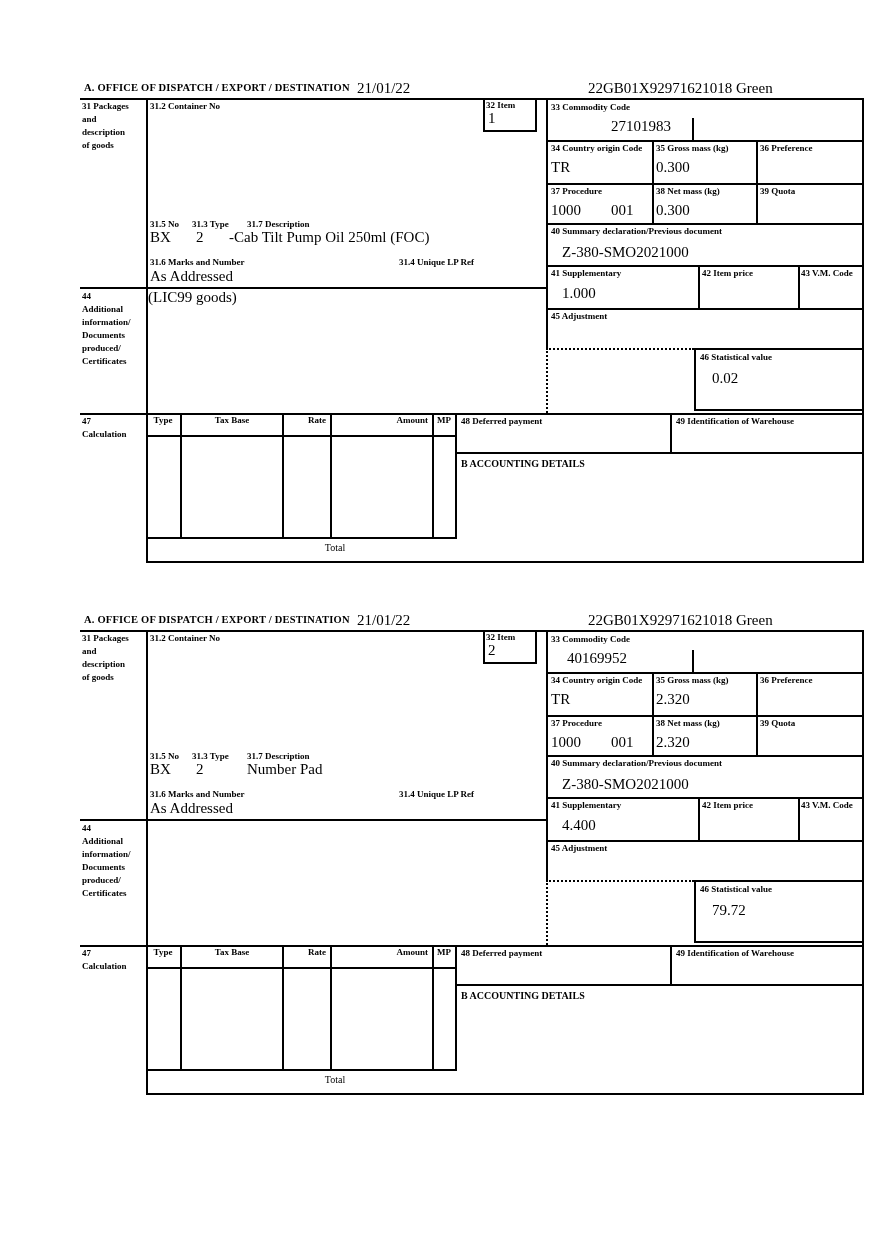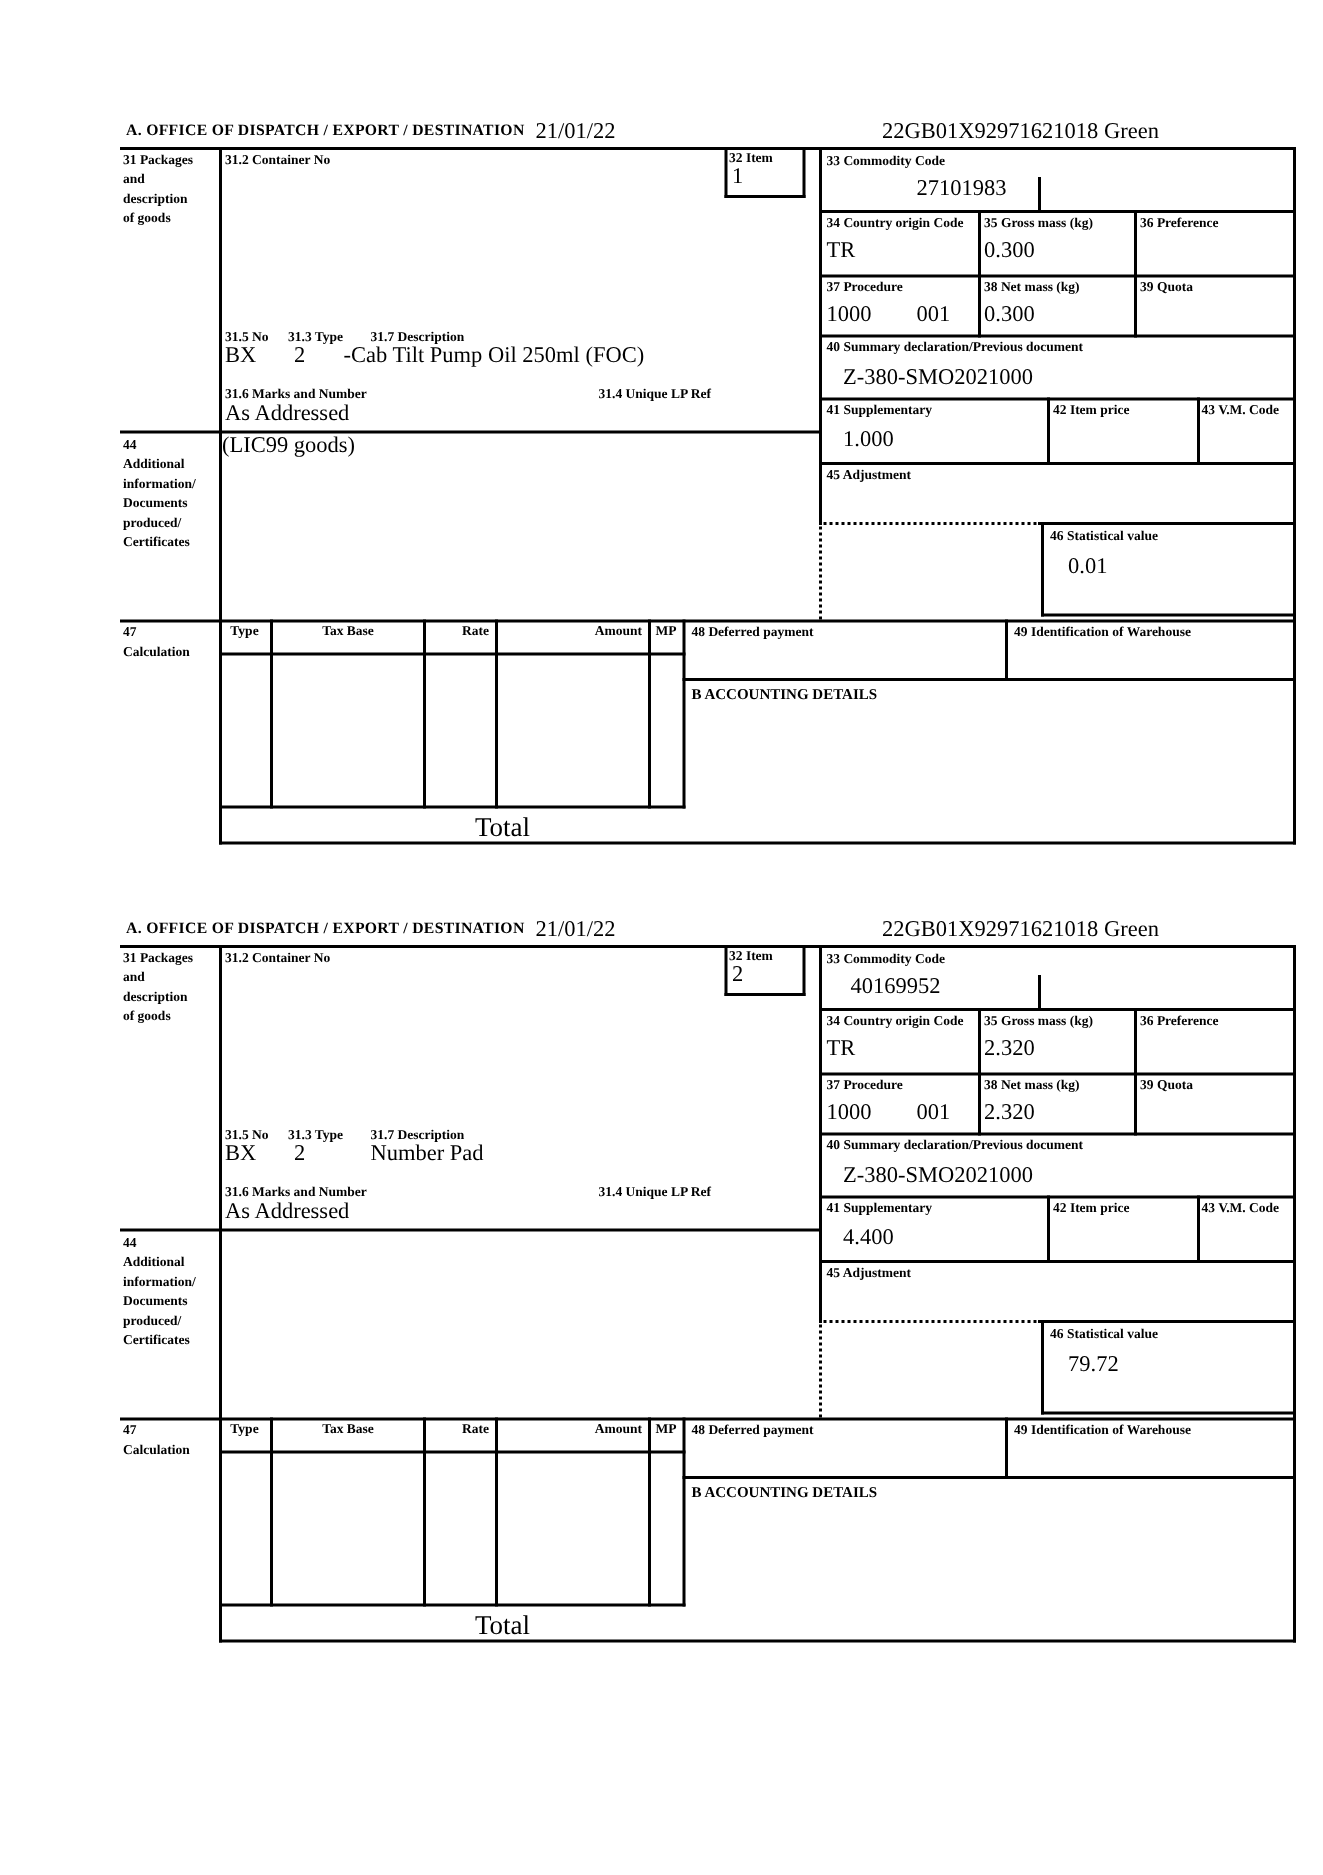--- a/index.html
+++ b/index.html
@@ -8,21 +8,21 @@
   .blk{position:absolute;left:0;width:882px;height:505px;}
   .hl{position:absolute;height:2px;background:#000;}
   .vl{position:absolute;width:2px;background:#000;}
   .hdot{position:absolute;height:0;border-top:2px dotted #000;}
   .vdot{position:absolute;width:0;border-left:2px dotted #000;}
   .lb{position:absolute;font-weight:bold;font-size:9px;line-height:1.15;white-space:nowrap;}
   .vv{position:absolute;font-size:15px;line-height:1.1;white-space:nowrap;}
   .hdr{position:absolute;font-weight:bold;font-size:10.5px;line-height:1.1;white-space:nowrap;letter-spacing:.2px;}
   .ref{position:absolute;font-size:15px;line-height:1.1;white-space:nowrap;}
   .acc{position:absolute;font-weight:bold;font-size:10px;line-height:1.1;white-space:nowrap;}
-  .tot{position:absolute;font-size:18px;line-height:1.1;text-align:center;}
+  .tot{position:absolute;font-size:10px;line-height:1.1;text-align:center;}
   .ch{position:absolute;font-weight:bold;font-size:9px;line-height:1.1;white-space:nowrap;}
   .b32{position:absolute;border:2px solid #000;border-top:none;background:transparent;}
 </style>
 </head>
 <body>
 
 <div id="page">
 
   <div class="blk" style="top:78px;">
 
@@ -105,21 +105,21 @@
     <span class="vv" style="left:611px;top:124px;">001</span>
     <span class="vv" style="left:656px;top:124px;">0.300</span>
     <span class="lb" style="left:551px;top:148px;">40 Summary declaration/Previous document</span>
     <span class="vv" style="left:562px;top:166px;">Z-380-SMO2021000</span>
     <span class="lb" style="left:551px;top:190px;">41 Supplementary</span>
     <span class="lb" style="left:702px;top:190px;">42 Item price</span>
     <span class="lb" style="left:801px;top:190px;">43 V.M. Code</span>
     <span class="vv" style="left:562px;top:207px;">1.000</span>
     <span class="lb" style="left:551px;top:233px;">45 Adjustment</span>
     <span class="lb" style="left:700px;top:274px;">46 Statistical value</span>
-    <span class="vv" style="left:712px;top:292px;">0.01</span>
+    <span class="vv" style="left:712px;top:292px;">0.02</span>
 
     <span class="ch" style="left:146px;top:338px;width:34px;text-align:center;">Type</span>
     <span class="ch" style="left:182px;top:338px;width:100px;text-align:center;">Tax Base</span>
     <span class="ch" style="left:284px;top:338px;width:42px;text-align:right;">Rate</span>
     <span class="ch" style="left:332px;top:338px;width:96px;text-align:right;">Amount</span>
     <span class="ch" style="left:434px;top:338px;width:20px;text-align:center;">MP</span>
     <span class="lb" style="left:461px;top:338px;">48 Deferred payment</span>
     <span class="lb" style="left:676px;top:338px;">49 Identification of Warehouse</span>
     <span class="acc" style="left:461px;top:380px;">B ACCOUNTING DETAILS</span>
     <span class="tot" style="left:280px;top:464px;width:110px;">Total</span>

